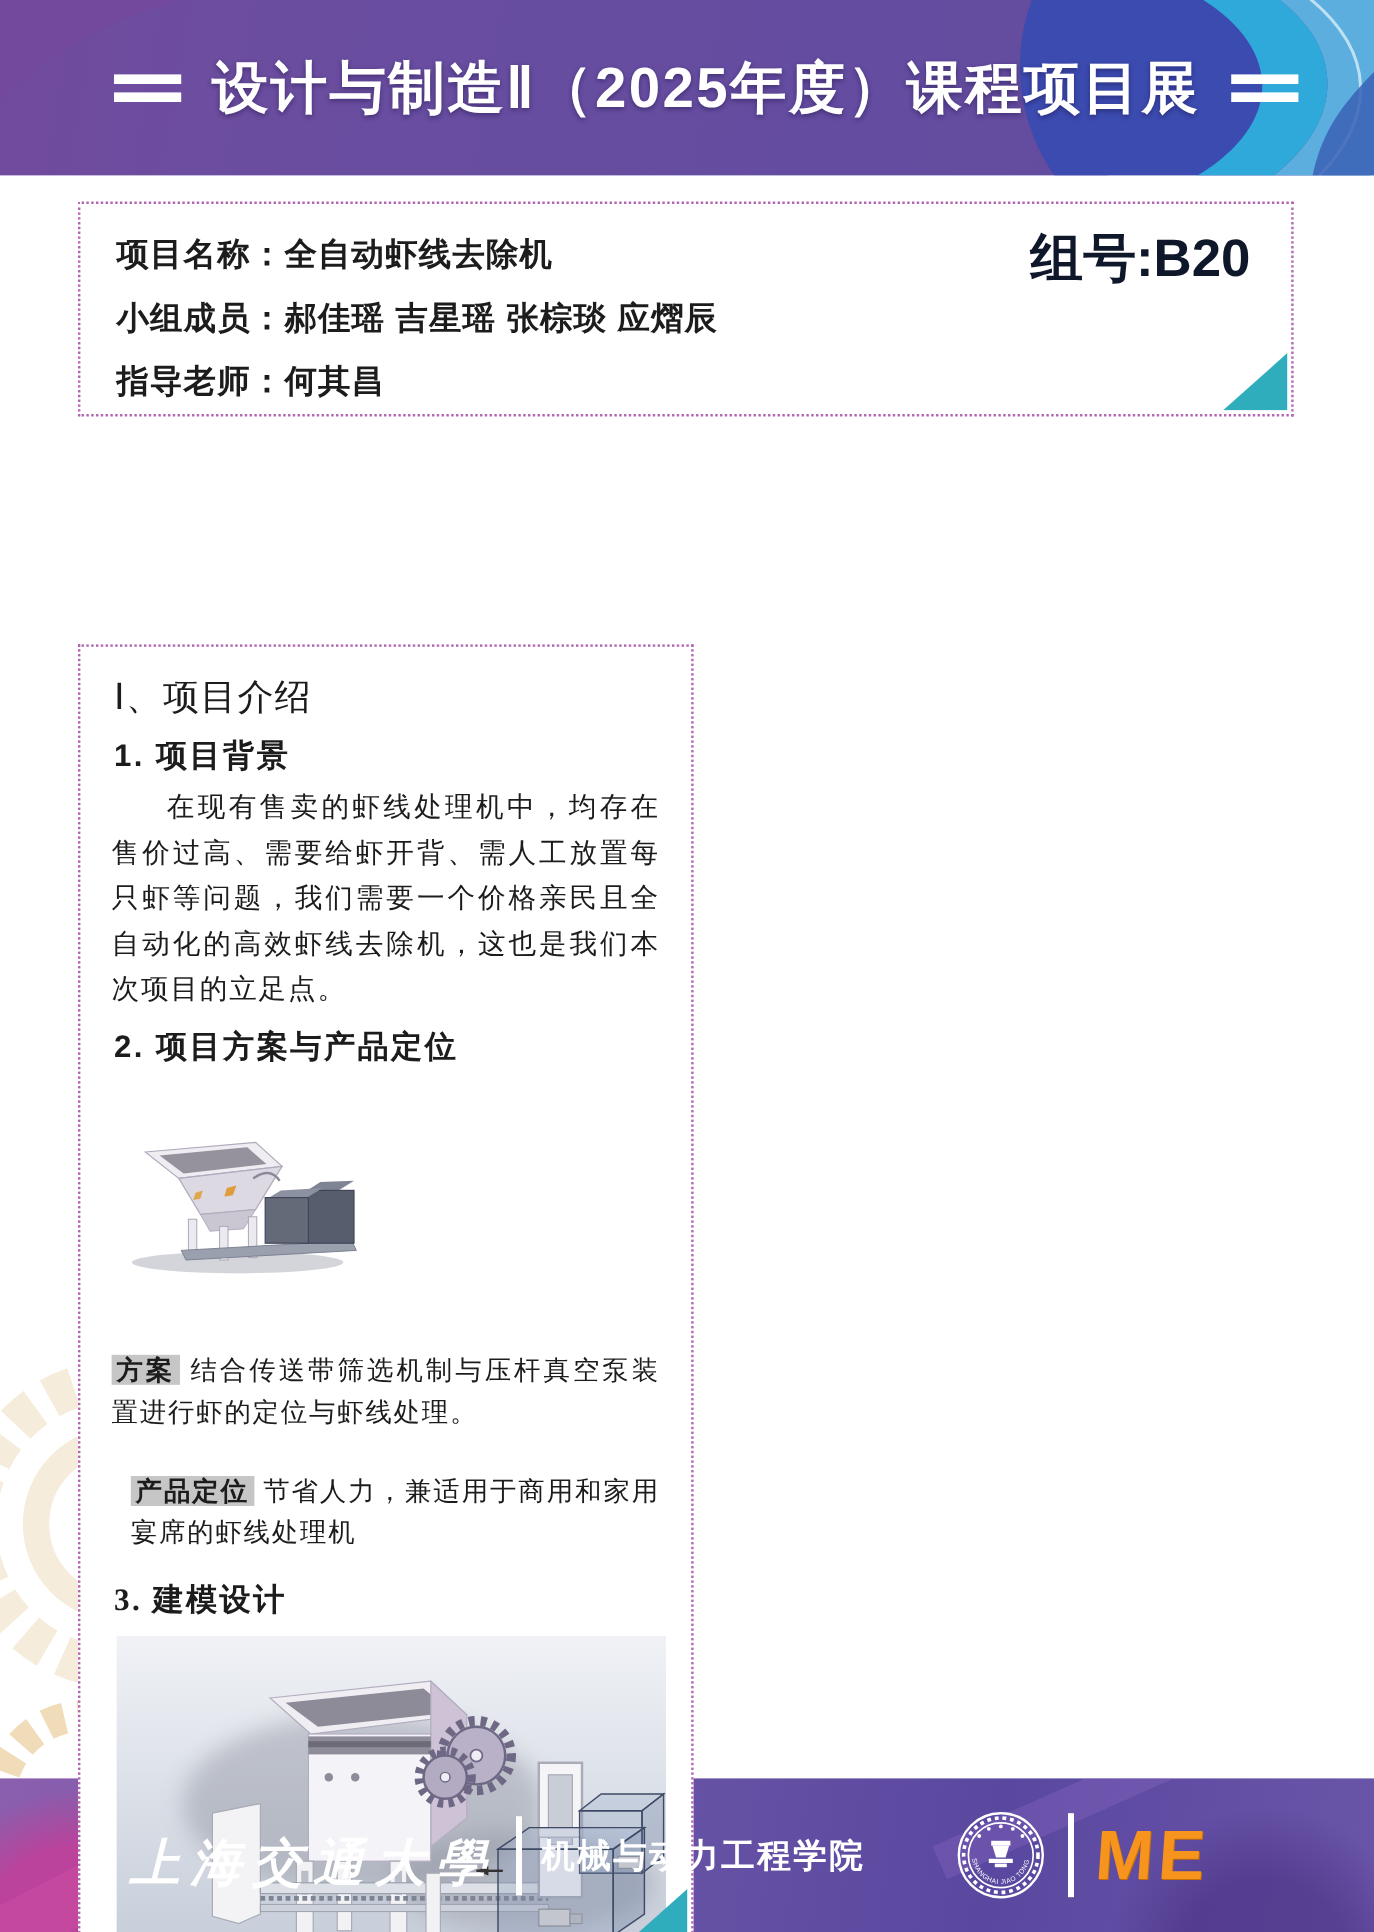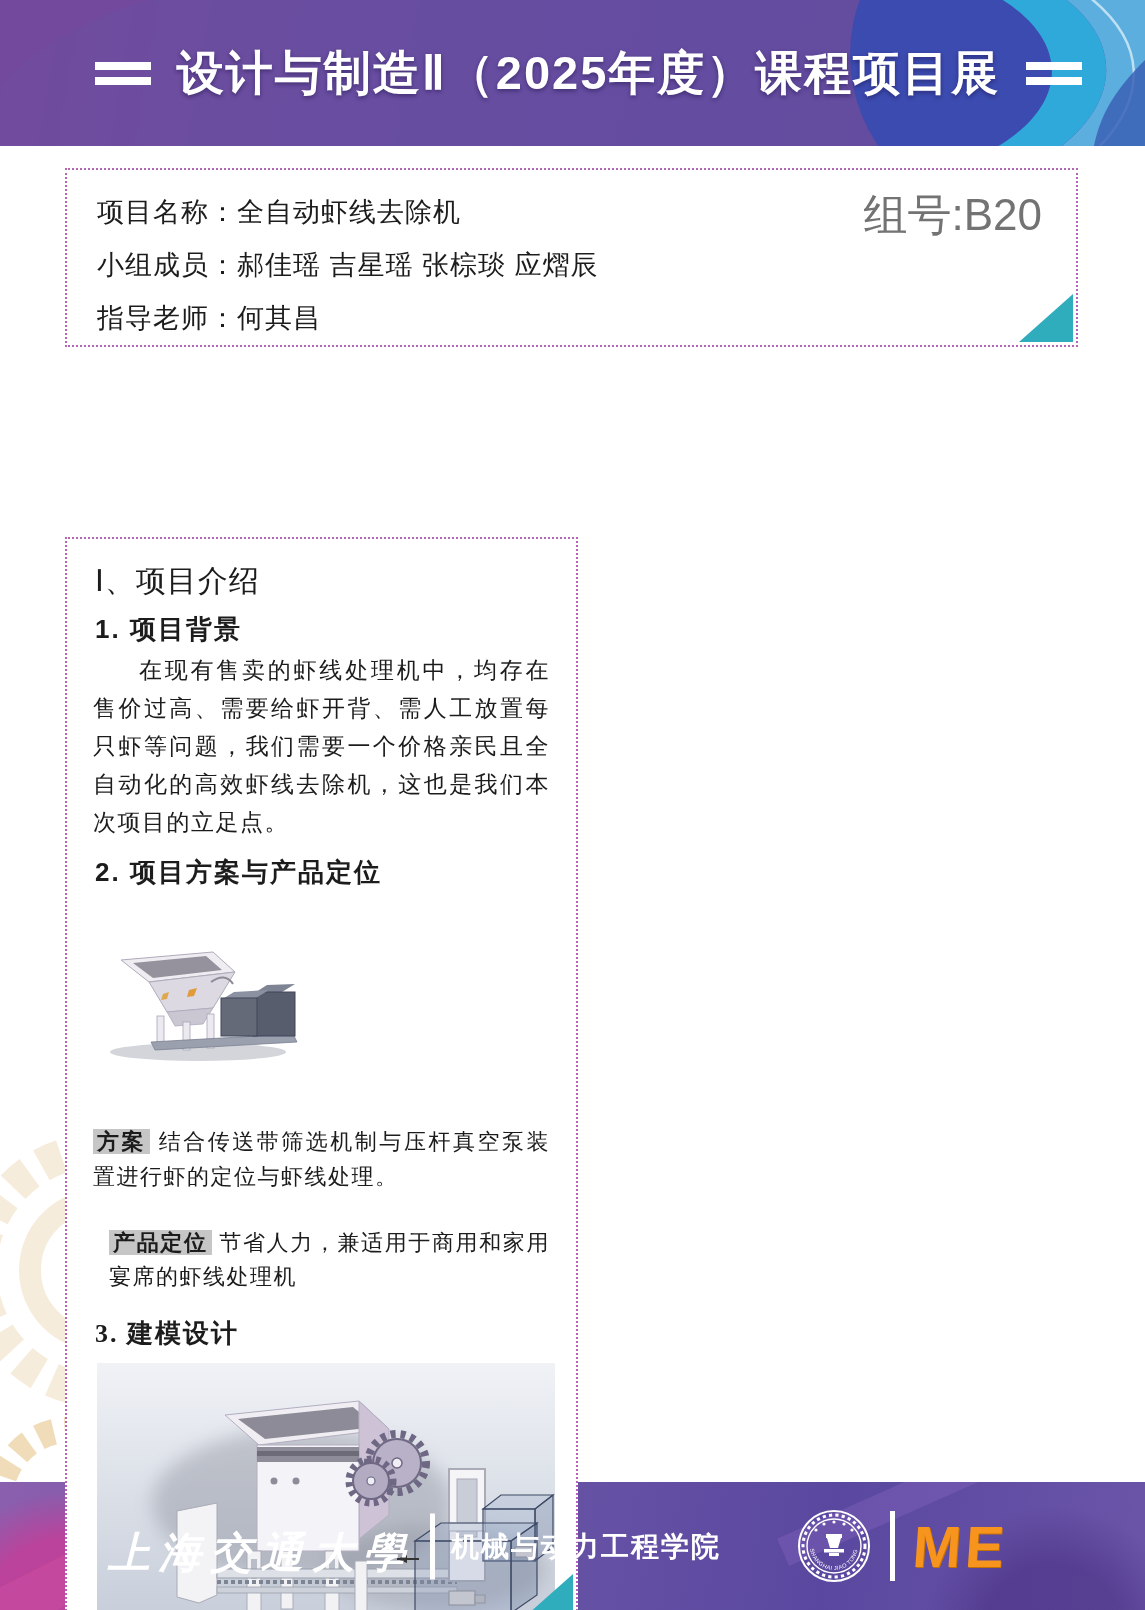--- a/index.html
+++ b/index.html
@@ -16,28 +16,28 @@
   .hdr h1{margin:0;font-size:47px;font-weight:800;color:#fff;letter-spacing:2px;
           text-shadow:0 2px 4px rgba(20,10,60,.45);}
 
   
   .box{position:absolute;border:2px dotted #b465b4;background:#fff;box-sizing:border-box;}
   .tri{position:absolute;right:3px;bottom:3px;width:54px;height:48px;background:#2fadbd;
        clip-path:polygon(100% 0,100% 100%,0 100%);}
 
   
   .info-box{left:65px;top:168px;width:1013px;height:179px;padding:24px 30px;}
-  .info-row{font-size:27px;font-weight:400;margin-bottom:17px;letter-spacing:1px;}
-  .group-no{position:absolute;right:34px;top:16px;font-size:44px;font-weight:400;color:#737373;}
+  .info-row{font-size:27px;font-weight:700;margin-bottom:17px;letter-spacing:1px;}
+  .group-no{position:absolute;right:34px;top:16px;font-size:44px;font-weight:700;color:#0f172a;}
 
   
   .left-box{left:65px;top:358px;width:513px;height:1090px;padding:18px 26px;}
   .sec-title{font-size:30px;font-weight:400;margin:4px 0 10px 2px;letter-spacing:1px;}
   .sub-title{font-size:26px;font-weight:700;margin:10px 0 6px 2px;letter-spacing:2px;}
-  .body-p{font-size:23px;line-height:38px;text-align:justify;letter-spacing:1.5px;margin:2px 0 12px;font-family:Liberation Mono, monospace;}
+  .body-p{font-size:23px;line-height:38px;text-align:justify;letter-spacing:1.5px;margin:2px 0 12px;}
   .indent{text-indent:2em;}
   .plan-row{display:flex;gap:12px;align-items:flex-start;margin:4px 0 8px;flex-direction:column;}
   .plan-img{flex:0 0 212px;}
   .plan-text{font-size:22px;line-height:35px;text-align:justify;letter-spacing:1.5px;margin-top:4px;}
   .tag{background:#c6c6c6;font-weight:700;padding:0 4px;}
   .pos-p{font-size:22px;line-height:34px;letter-spacing:1.5px;margin:10px 0 4px 16px;text-align:justify;}
   .model-img{margin:6px 0 10px 4px;}
   .label-row{display:flex;gap:18px;margin:6px 2px 16px;}
   .mini-label{border:2px dashed #7b97cf;background:#3b82f6;font-size:28px;letter-spacing:2px;
               display:flex;align-items:center;justify-content:center;height:42px;box-sizing:border-box;}

